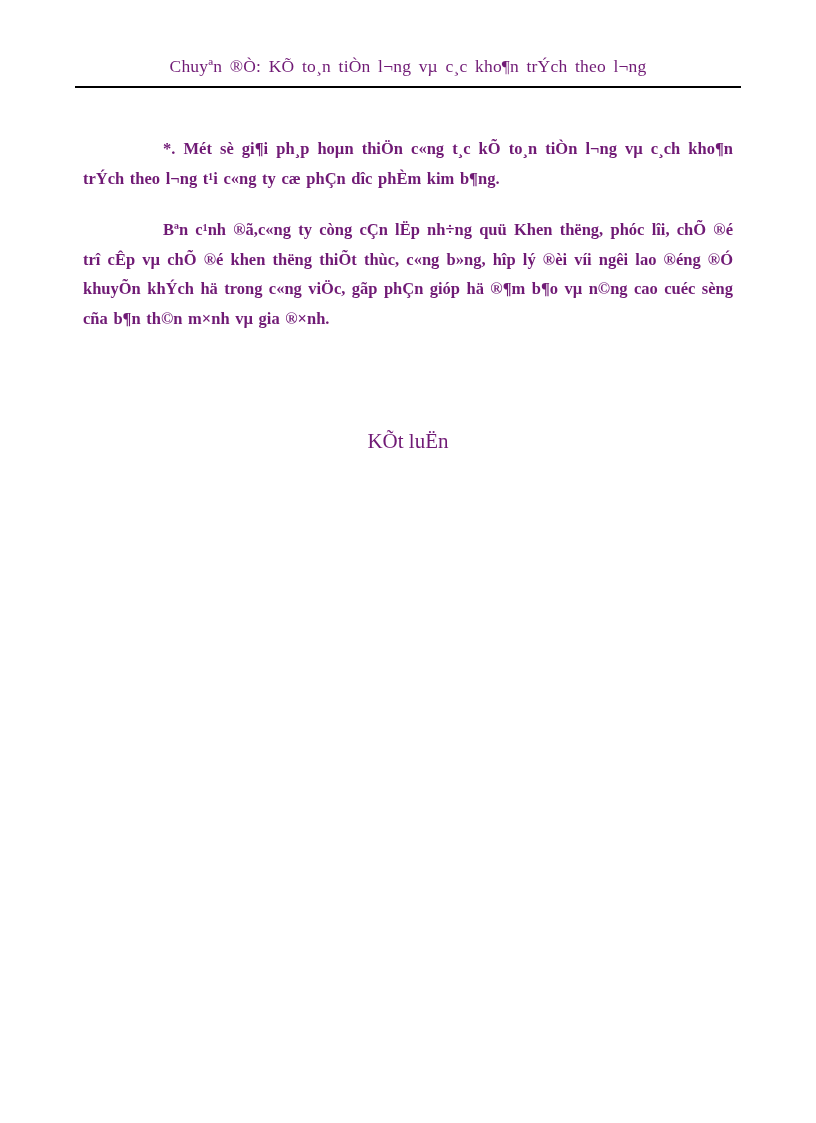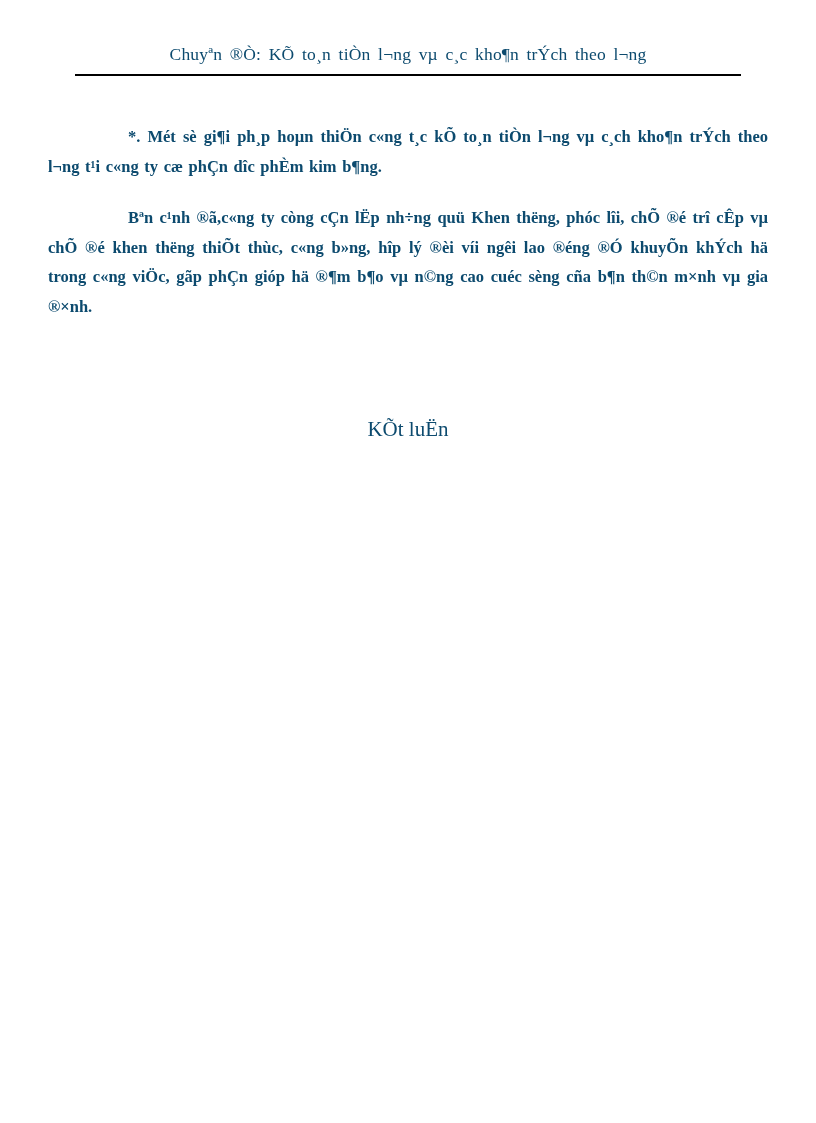--- a/index.html
+++ b/index.html
@@ -1,40 +1,40 @@
 <!DOCTYPE html>
 <html><head>
 <meta charset="utf-8">
 <style>
   * { margin: 0; padding: 0; box-sizing: border-box; }
   html, body { background: #ffffff; }
   .page {
     position: relative;
     width: 816px;
     height: 967px;
-    margin: 0 auto;
+    margin: 12px auto;
     background: #ffffff;
-    color: #0c4a6e;
+    color: #701a75;
     font-family: "Liberation Serif", "DejaVu Serif", serif;
     overflow: hidden;
   }
   .header-text {
     text-align: center;
     padding-top: 44px;
     font-size: 17.5px;
     letter-spacing: 0.2px;
     word-spacing: 3px;
   }
   .header-rule {
     width: 666px;
     margin: 9px auto 0 auto;
     border-top: 2px solid #000000;
   }
   .content {
-    padding: 0 48px;
+    padding: 0 83px;
     margin-top: 46px;
   }
   .para {
     font-size: 16.5px;
     line-height: 29.5px;
     text-align: justify;
     text-indent: 80px;
     word-spacing: 1.5px;
   }
   .para.bold { font-weight: bold; }

